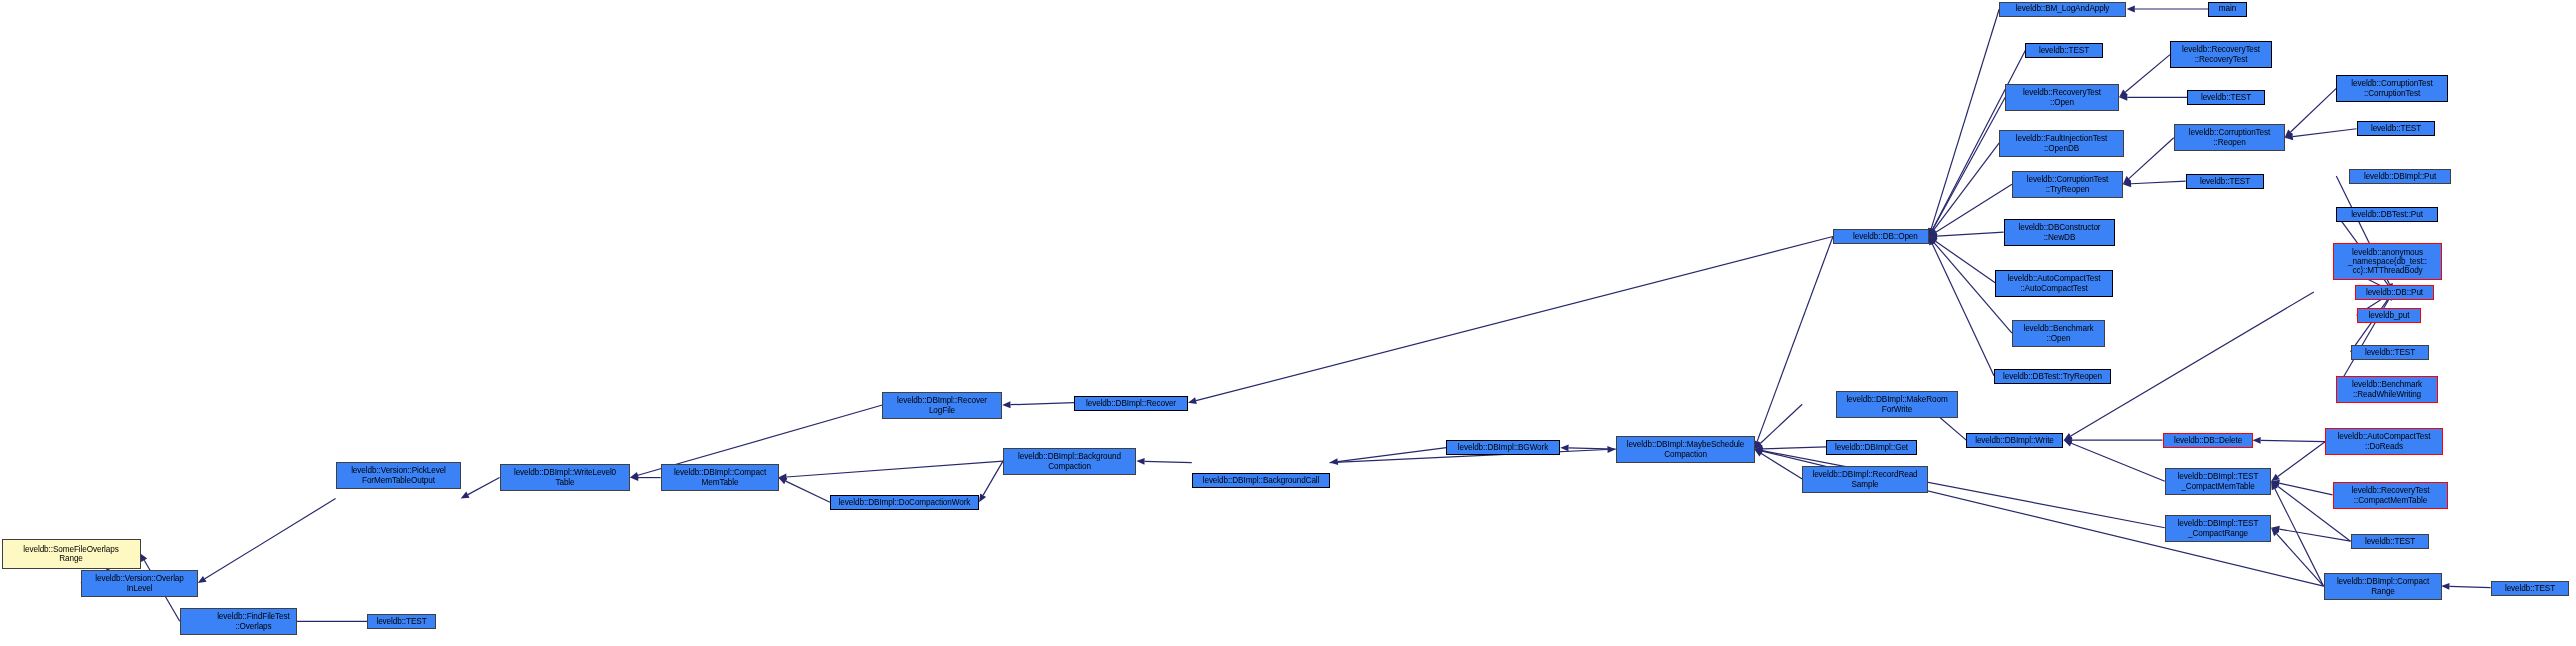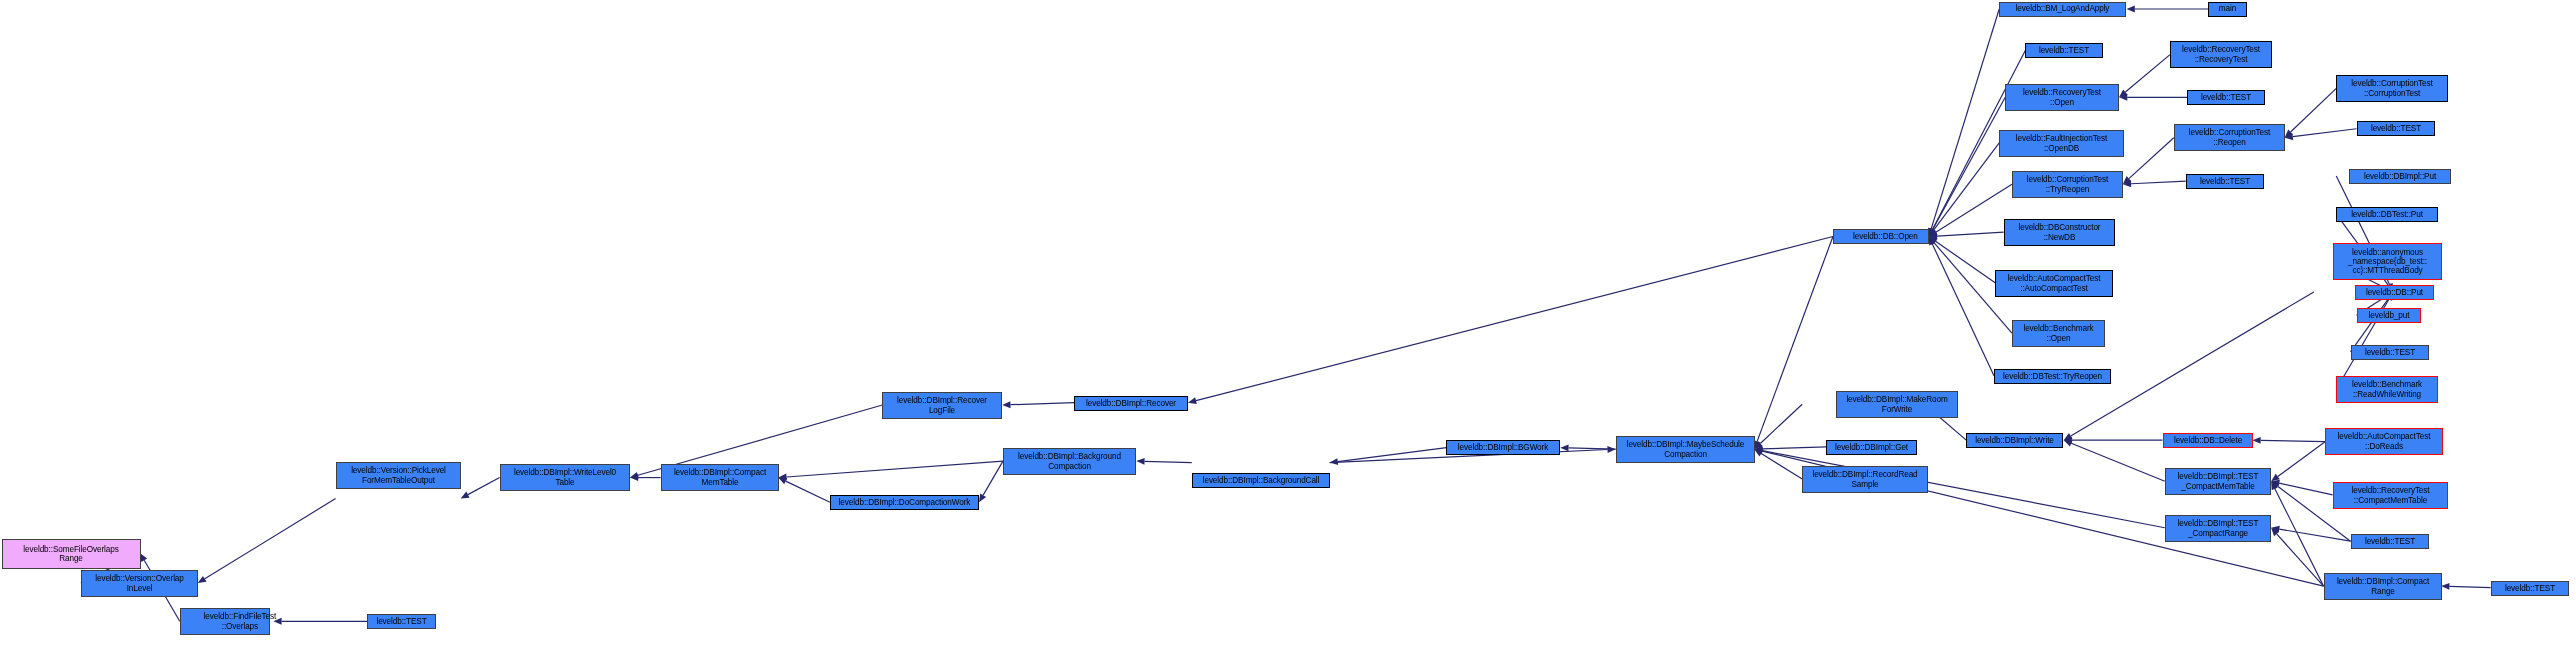--- a/index.html
+++ b/index.html
@@ -5,21 +5,21 @@
   html,body{margin:0;padding:0;background:#ffffff;}
   #canvas{position:relative;width:2576px;height:646px;background:#ffffff;
           font-family:"Liberation Sans", sans-serif;overflow:hidden;}
   .node{position:absolute;box-sizing:border-box;background:#3b82f6;
         border:0.7px solid #000000;display:flex;align-items:center;
         justify-content:center;text-align:center;line-height:1.12;
         color:#000000;font-size:8.2px;letter-spacing:-0.1px;
         padding:0.7px 2.2px;white-space:pre-line;}
   .node.thick{border:1.2px solid #404040;}
   .node.red{border:1.2px solid #ff0000;}
-  .node.root{background:#f0abfc;border:1.2px solid #404040;}
+  .node.root{background:#fef9c3;border:1.2px solid #404040;}
   svg.edges{position:absolute;left:0;top:0;width:2576px;height:646px;
             pointer-events:none;}
   svg.edges path{fill:none;stroke:#27286b;stroke-width:1.6px;}
   svg.edges polygon{fill:#27286b;stroke:none;}
 </style>
 </head>
 <body>
 
 <div id="canvas">
   <svg class="edges" id="edge-layer" viewBox="0 0 3439 863" preserveAspectRatio="none">
@@ -134,21 +134,21 @@
       <path d="M 3325 785 Q 3297.4974764852996 784.1665901965242 3269.994952970599 783.3331803930485"></path>
       <polygon points="3259,783 3270.134282953147,778.7352909689797 3269.8556229880514,787.9310698171172"></polygon>
       <path d="M 3102 783 Q 2727.3471707022527 692.7875424190951 2352.6943414045054 602.5750848381902"></path>
       <polygon points="2342,600 2353.7711950641124,598.1029057053969 2351.6174877448984,607.0472639709834"></polygon>
     </svg>
   <div id="node-layer">
       <div class="node root" style="left: 1.5px; top: 539px; width: 139px; height: 30px;">leveldb::SomeFileOverlaps
 Range</div>
       <div class="node thick" style="left: 81px; top: 570px; width: 117px; height: 27px;">leveldb::Version::Overlap
 InLevel</div>
-      <div class="node thick" style="left: 180px; top: 608px; width: 90px; height: 27px; padding-left: 32px;">leveldb::FindFileTest
+      <div class="node thick" style="left: 180px; top: 608px; width: 117px; height: 27px; padding-left: 32px;">leveldb::FindFileTest
 ::Overlaps</div>
       <div class="node thick" style="left: 367px; top: 614px; width: 69px; height: 15px;">leveldb::TEST</div>
       <div class="node thick" style="left: 336px; top: 462px; width: 125px; height: 27px;">leveldb::Version::PickLevel
 ForMemTableOutput</div>
       <div class="node thick" style="left: 500px; top: 464px; width: 130px; height: 27px;">leveldb::DBImpl::WriteLevel0
 Table</div>
       <div class="node thick" style="left: 661px; top: 464px; width: 118px; height: 27px;">leveldb::DBImpl::Compact
 MemTable</div>
       <div class="node" style="left: 830px; top: 495px; width: 149px; height: 15px;">leveldb::DBImpl::DoCompactionWork</div>
       <div class="node thick" style="left: 1003px; top: 448px; width: 133px; height: 27px;">leveldb::DBImpl::Background

